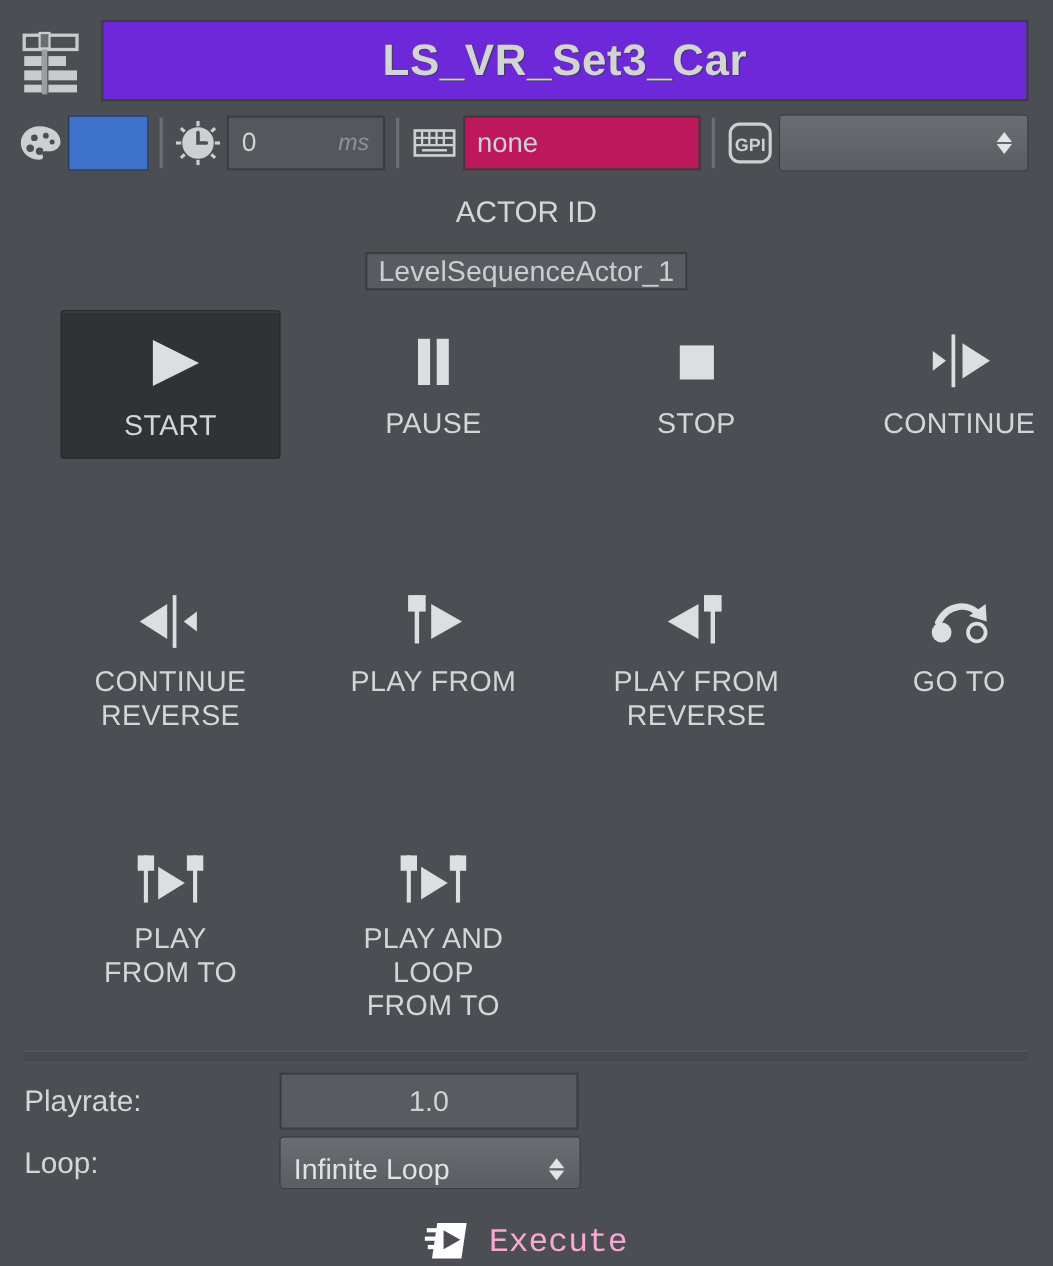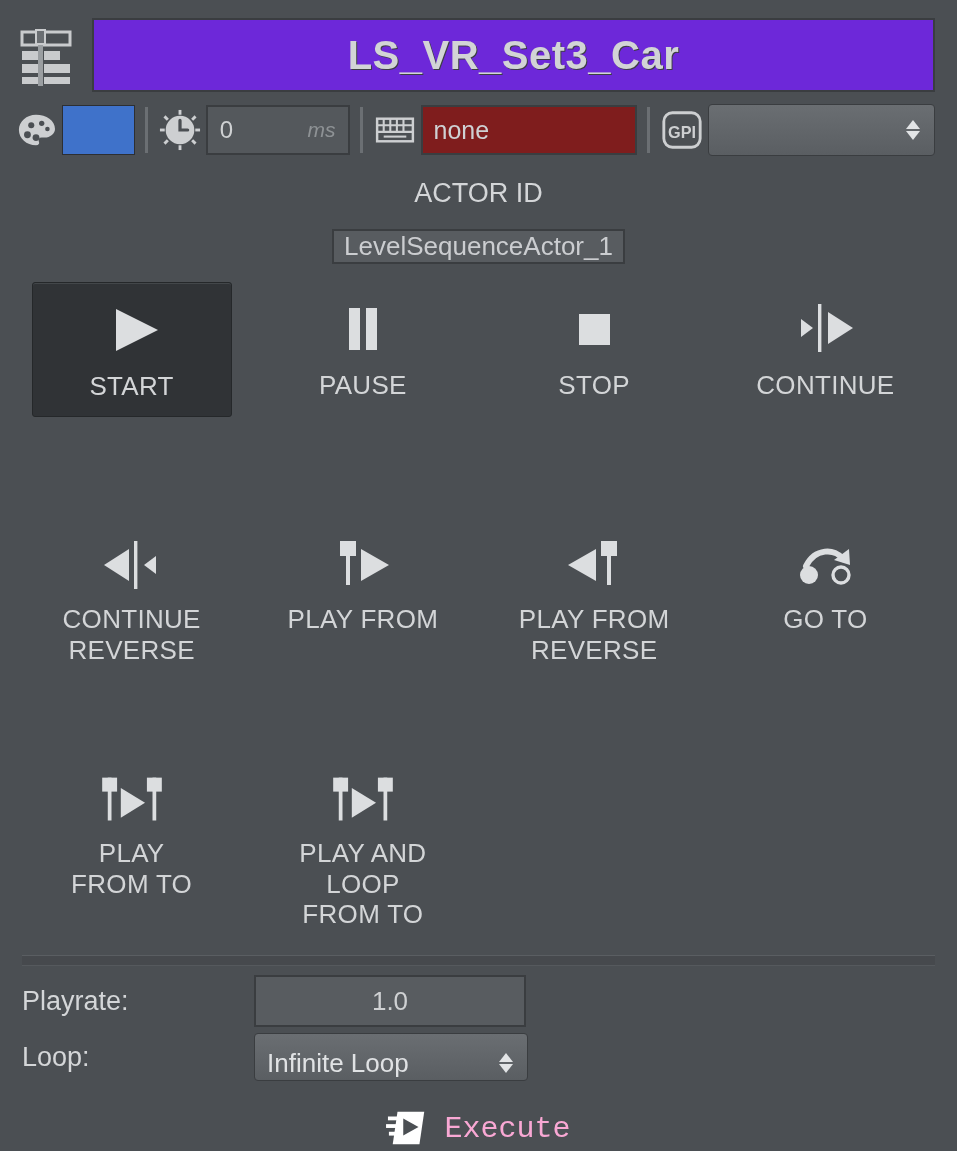--- a/index.html
+++ b/index.html
@@ -37,21 +37,21 @@
   .time-field{
     width:146px;height:50px;box-sizing:border-box;
     background:#54585c;border:2px solid #3a3d40;
     display:flex;align-items:center;justify-content:space-between;
     padding:0 12px;margin-left:4px;
   }
   .time-val{font-size:24px;color:#cfd1d3;}
   .time-unit{font-size:21px;color:#8e9295;font-style:italic;}
   .none-field{
     width:220px;height:50px;box-sizing:border-box;
-    background:#7f1d1d;border:2px solid #3a3d40;
+    background:#be185d;border:2px solid #3a3d40;
     display:flex;align-items:center;padding:0 11px;margin-left:4px;
     flex:1 1 auto;
   }
   .none-val{font-size:25px;color:#cfd1d3;}
   .gpi-select{
     width:227px;height:52px;box-sizing:border-box;
     background:linear-gradient(#6a6e72,#5a5e62);
     border:1px solid #3a3d40;border-radius:4px;
     display:flex;align-items:center;justify-content:flex-end;
     padding-right:14px;margin-left:4px;flex:0 0 auto;
@@ -73,21 +73,21 @@
 
   
   .grid{display:grid;grid-template-columns:repeat(4,1fr);padding:0 16px;}
   .cell{
     display:flex;flex-direction:column;align-items:center;justify-content:flex-start;
     padding-top:18px;
   }
   .btn-box{
     width:200px;box-sizing:border-box;
     display:flex;flex-direction:column;align-items:center;justify-content:center;
-    padding:16px 6px 14px 6px;border-radius:3px;
+    padding:16px 6px 14px 6px;border-radius:3px;margin-left:39px;
   }
   .btn-box.selected{
     background:#303336;border:1px solid #25282a;
     box-shadow:inset 0 1px 0 #43474a;
   }
   .ico{display:flex;align-items:center;justify-content:center;margin-bottom:10px;}
   .lbl{
     font-size:26px;color:#d3d5d7;text-align:center;line-height:1.18;
     letter-spacing:.3px;white-space:pre-line;
   }

